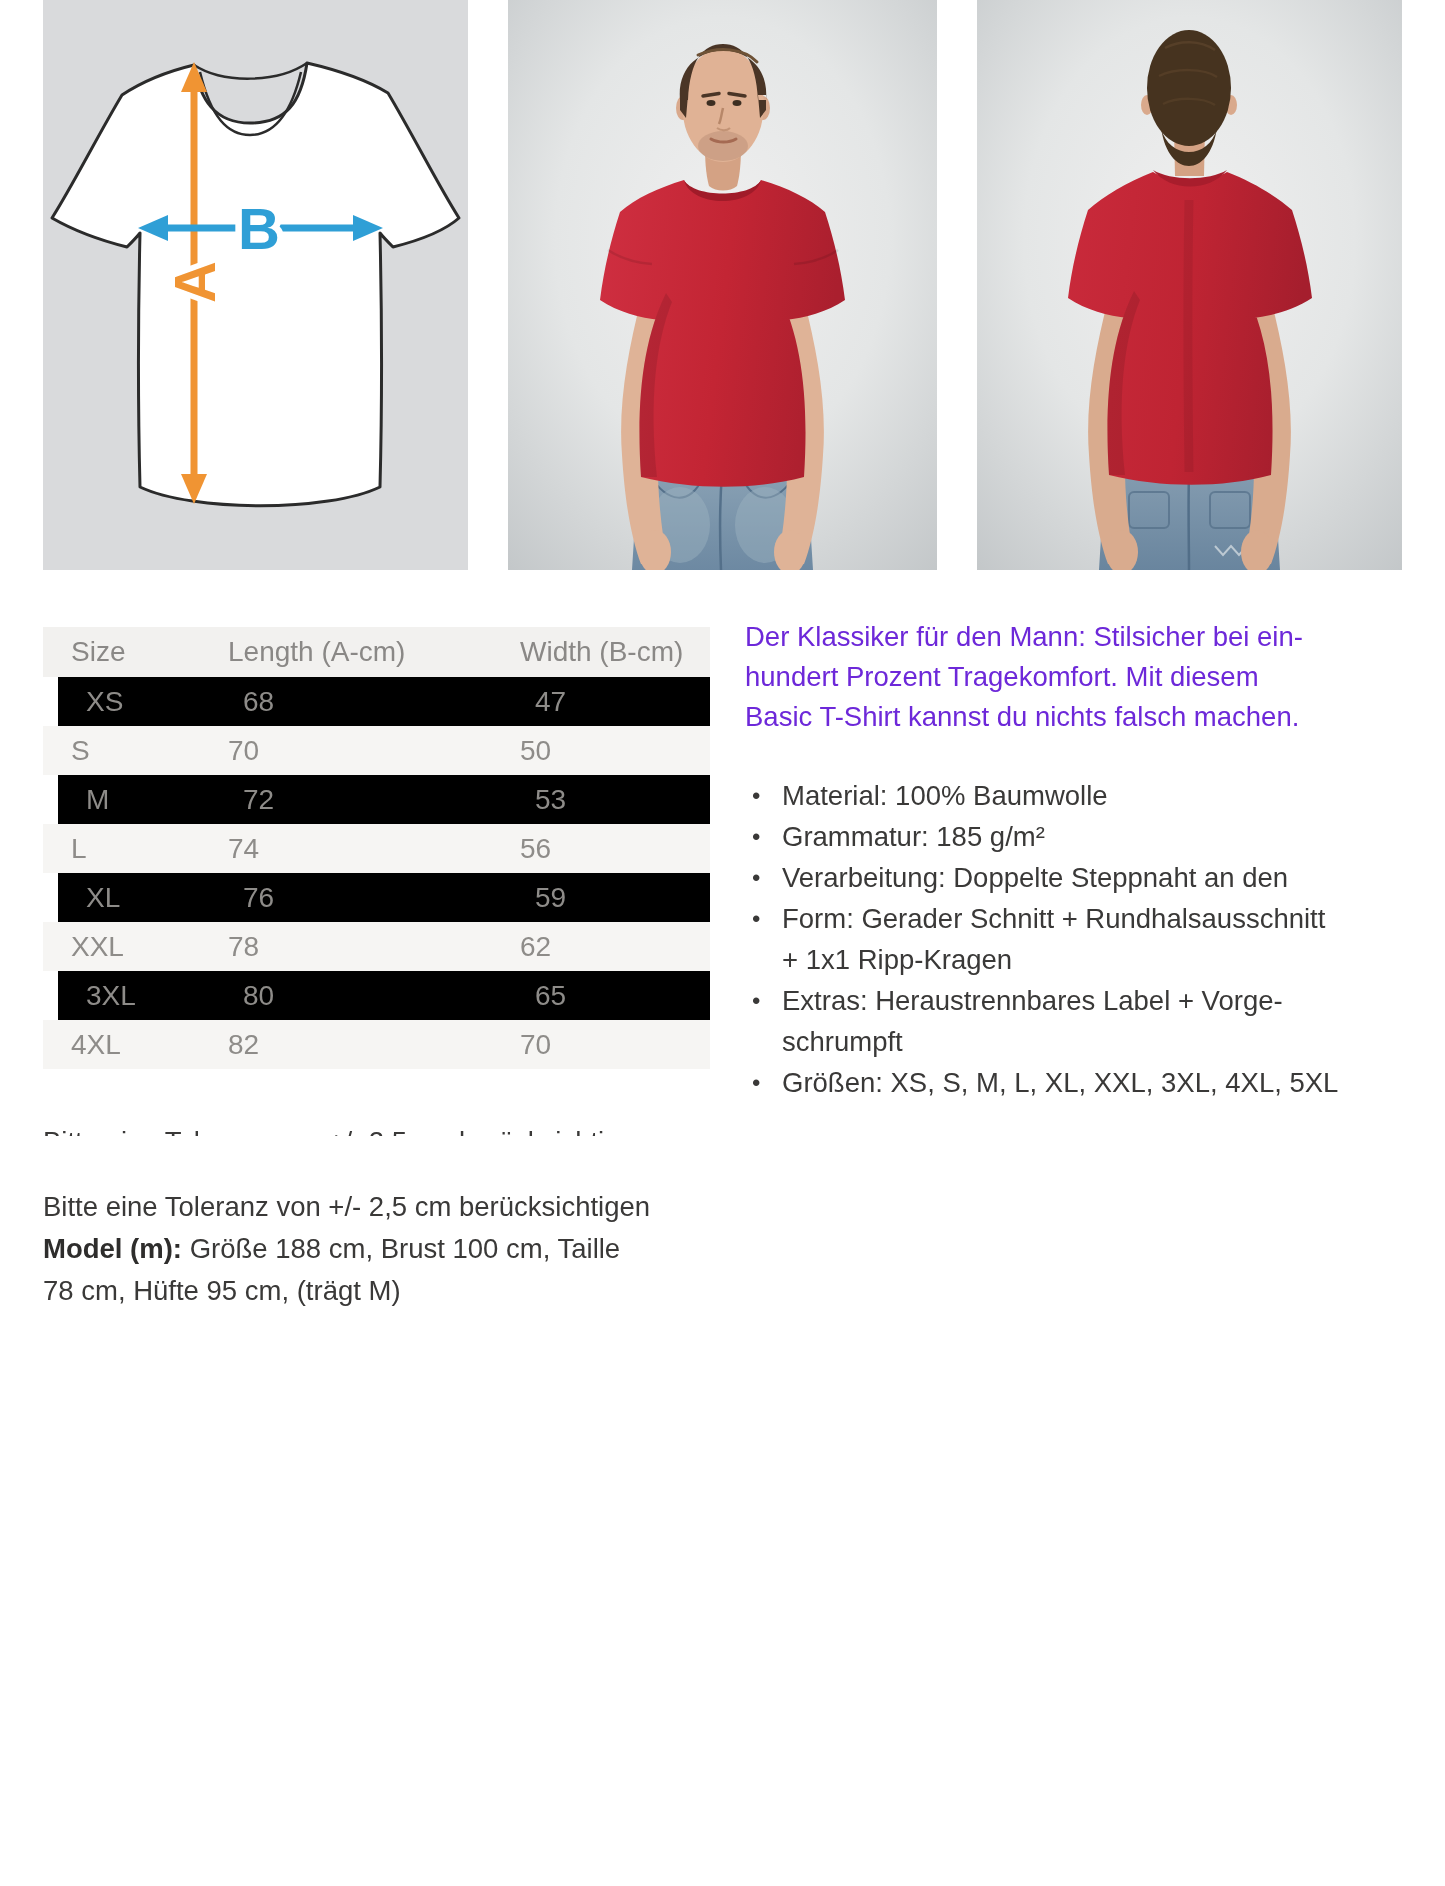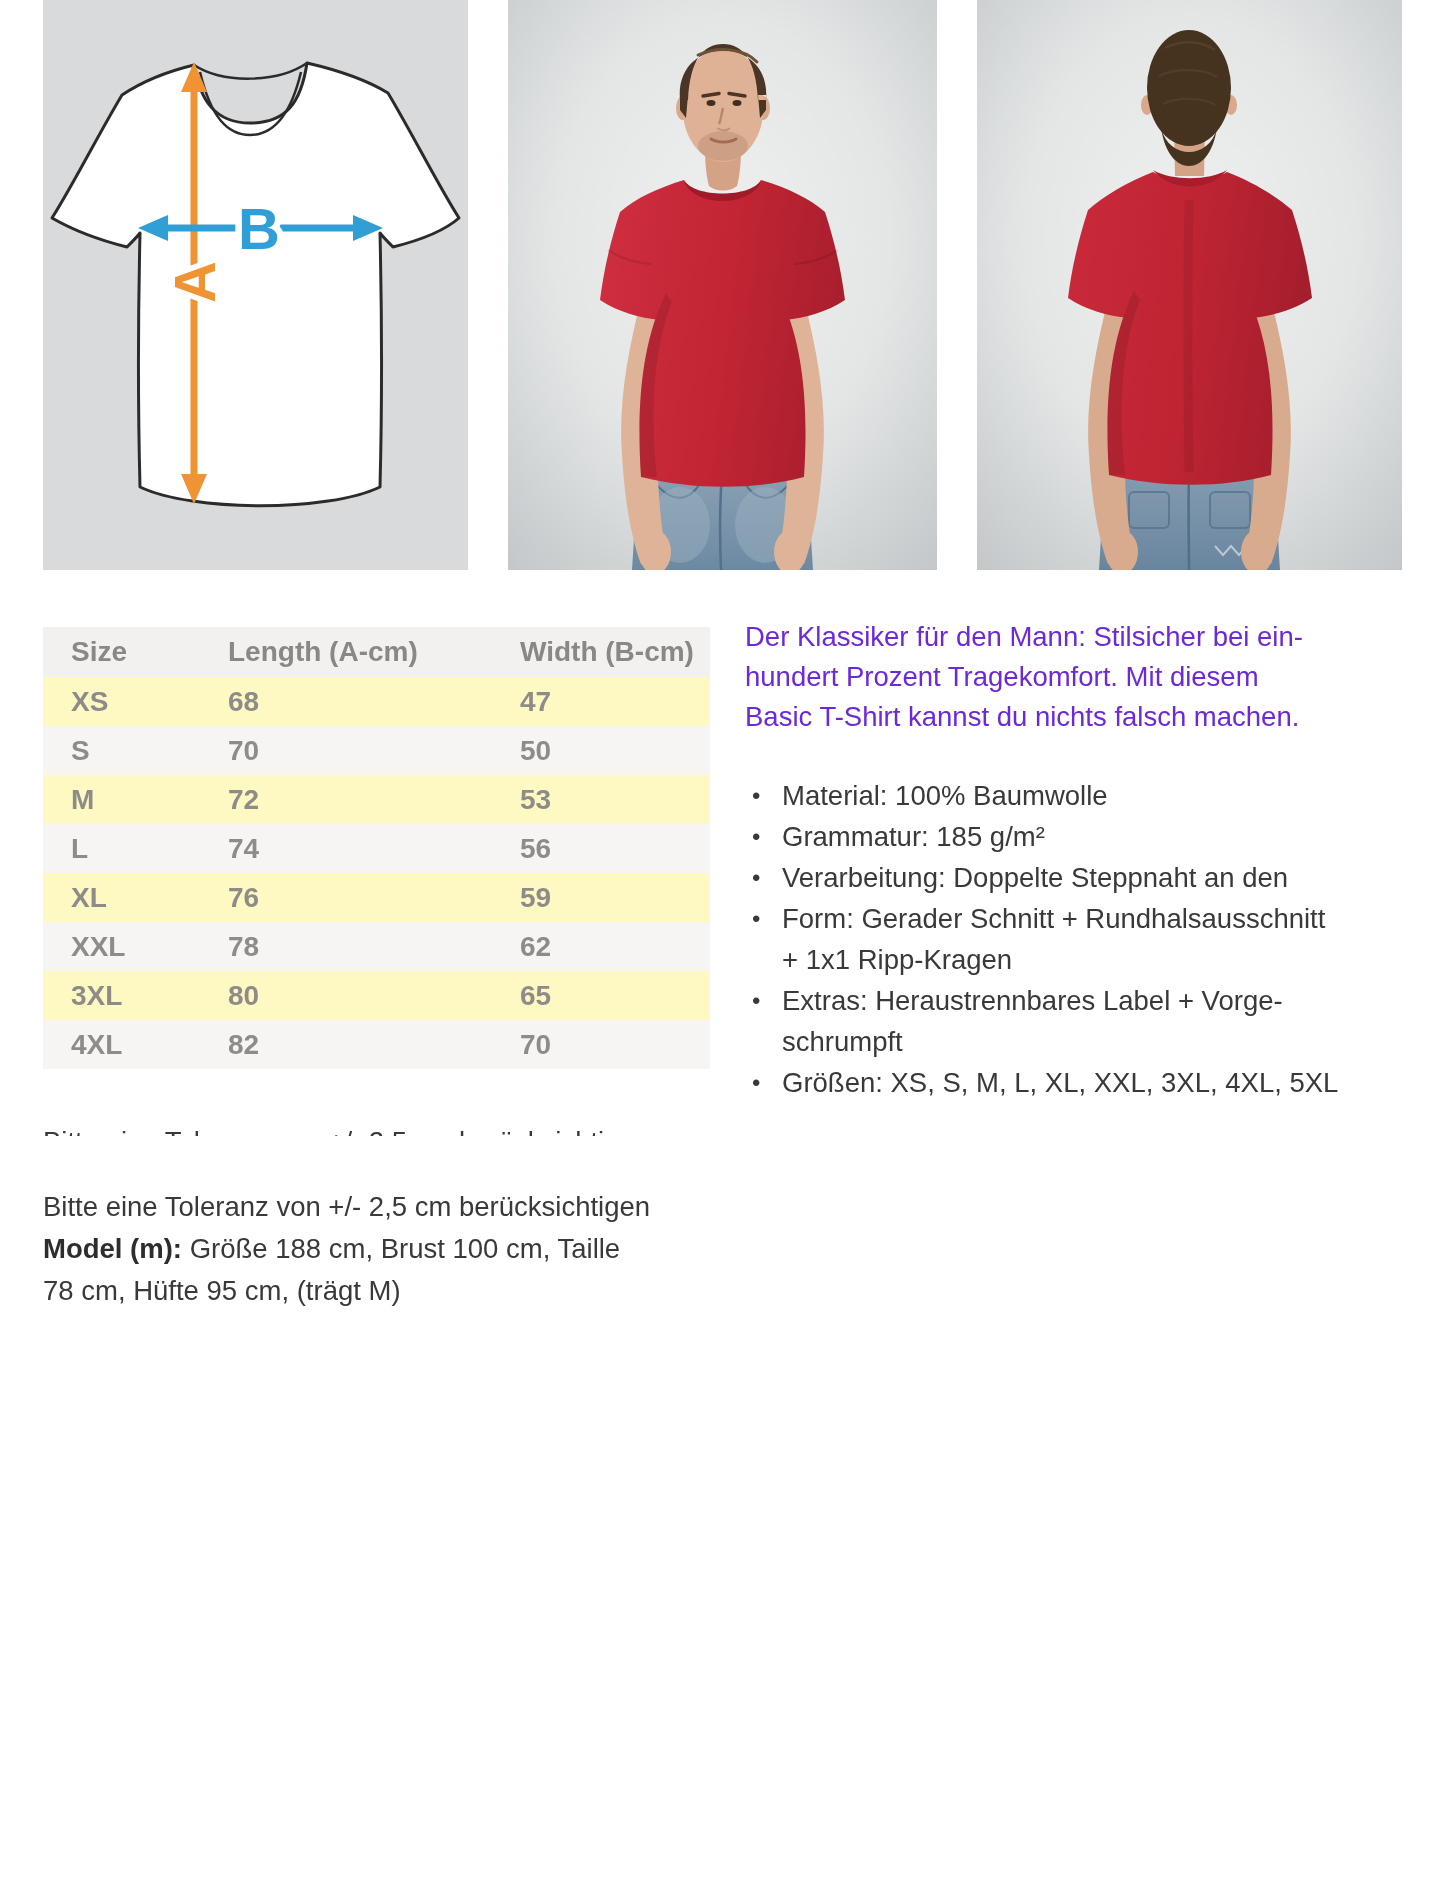--- a/index.html
+++ b/index.html
@@ -8,23 +8,23 @@
     font-family:"Liberation Sans",sans-serif;overflow:hidden;
   }
   .panel{position:absolute;top:0;height:570px;overflow:hidden;}
   #diagram-panel{left:43px;width:425px;background:#d9dadc;}
   #front-panel{left:508px;width:429px;}
   #back-panel{left:977px;width:425px;}
   .panel svg{display:block;width:100%;height:100%;}
 
   
   #size-table{position:absolute;left:43px;top:627px;width:667px;font-size:28px;color:#8e8c89;}
-  .trow{display:flex;align-items:center;height:49px;font-weight:bold;}
+  .trow{display:flex;align-items:center;height:49px;}
   .trow.thead{height:50px;background:#f2f1ef;color:#8a8886;}
-  .trow.odd{background:#fef9c3;}
+  .trow.odd{background:#000000;margin-left:15px;}
   .trow.even{background:#f6f5f3;}
   .c1{width:157px;padding-left:28px;box-sizing:content-box;}
   .c2{width:292px;}
   .c3{flex:1;}
 
   
   #clipped-row{position:absolute;left:43px;top:1129px;width:620px;height:7px;overflow:hidden;}
   #clipped-row span{display:block;font-size:27.5px;line-height:27.5px;color:#3a3938;margin-top:-1px;white-space:nowrap;}
 
   

